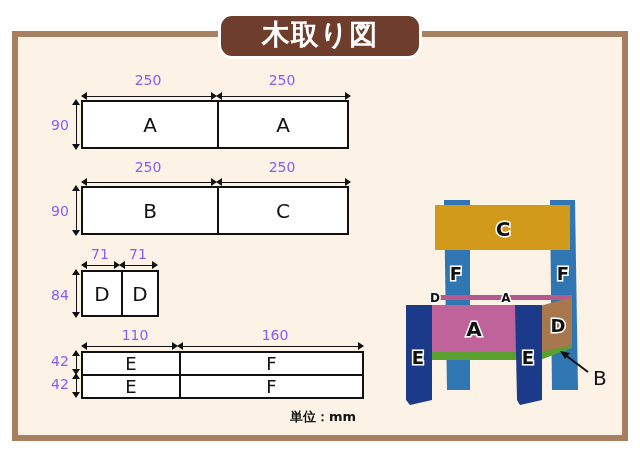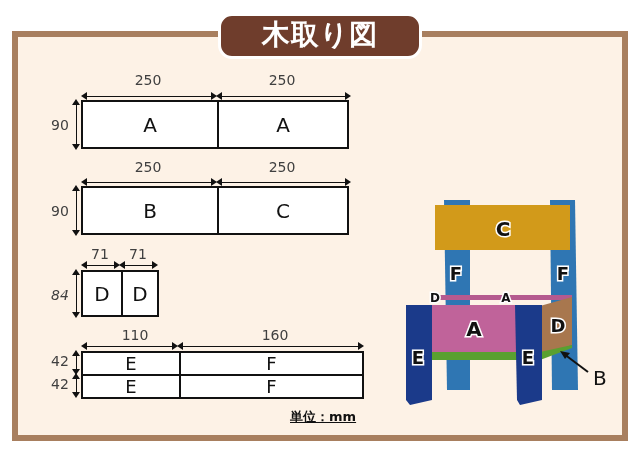--- a/index.html
+++ b/index.html
@@ -2,30 +2,30 @@
 <html><head>
 <meta charset="utf-8">
 <style>
   html,body{margin:0;padding:0;background:#ffffff;}
   body{width:640px;height:450px;position:relative;overflow:hidden;font-family:"DejaVu Sans",sans-serif;}
   .frame{position:absolute;left:12px;top:31px;width:604px;height:398px;border:6px solid #a87f5f;background:#fdf2e6;}
   .title-badge{position:absolute;left:218px;top:13px;width:204px;height:46px;background:#6f3d2c;border-radius:14px;border:3px solid #ffffff;box-sizing:border-box;display:flex;justify-content:center;color:#ffffff;font-size:28px;font-weight:bold;letter-spacing:1px;}
   .board{position:absolute;border:2px solid #111;background:#fff;box-sizing:border-box;display:flex;}
   .cell{display:flex;align-items:center;justify-content:center;font-size:20px;color:#111;box-sizing:border-box;}
   .cell+.cell{border-left:2px solid #111;}
-  .dim{position:absolute;font-size:14px;color:#404040;text-align:center;}
+  .dim{position:absolute;font-size:14px;color:#8b5cf6;text-align:center;}
   .harrow{position:absolute;height:0;border-top:1.5px solid #111;}
   .harrow::before,.harrow::after{content:"";position:absolute;top:-5px;border:4px solid transparent;}
   .harrow::before{left:-2px;border-right:6px solid #111;border-left:0;}
   .harrow::after{right:-2px;border-left:6px solid #111;border-right:0;}
   .varrow{position:absolute;width:0;border-left:1.5px solid #111;}
   .varrow::before,.varrow::after{content:"";position:absolute;left:-5px;border:4px solid transparent;}
   .varrow::before{top:-2px;border-bottom:6px solid #111;border-top:0;}
   .varrow::after{bottom:-2px;border-top:6px solid #111;border-bottom:0;}
-  .unit{position:absolute;left:290px;top:408px;font-size:13px;font-weight:bold;color:#111;text-decoration:underline;}
+  .unit{position:absolute;left:290px;top:408px;font-size:13px;font-weight:bold;color:#111;}
   .lbl{font-family:"DejaVu Sans",sans-serif;fill:#111;stroke:#fff;stroke-width:3px;paint-order:stroke;font-weight:bold;}
 </style>
 </head>
 <body>
 
 <div class="frame"></div>
 <div class="title-badge">
     <span>木取り図</span>
   </div>
 
@@ -48,21 +48,21 @@
 <div class="varrow" style="left:76px;top:187px;height:47px;"></div>
 <div class="board" style="left:81px;top:186px;width:268px;height:49px;">
   <div class="cell" style="width:134px;">B</div>
   <div class="cell" style="flex:1;">C</div>
 </div>
 
 <div class="dim" style="left:86px;top:246px;width:28px;">71</div>
 <div class="dim" style="left:124px;top:246px;width:28px;">71</div>
 <div class="harrow" style="left:83px;top:265px;width:35px;"></div>
 <div class="harrow" style="left:121px;top:265px;width:35px;"></div>
-<div class="dim" style="left:48px;top:287px;width:24px;font-style:italic;">84</div>
+<div class="dim" style="left:48px;top:287px;width:24px;">84</div>
 <div class="varrow" style="left:76px;top:271px;height:45px;"></div>
 <div class="board" style="left:81px;top:270px;width:78px;height:47px;">
   <div class="cell" style="width:38px;">D</div>
   <div class="cell" style="flex:1;">D</div>
 </div>
 
 <div class="dim" style="left:110px;top:327px;width:50px;">110</div>
 <div class="dim" style="left:250px;top:327px;width:50px;">160</div>
 <div class="harrow" style="left:83px;top:346px;width:93px;"></div>
 <div class="harrow" style="left:179px;top:346px;width:183px;"></div>

